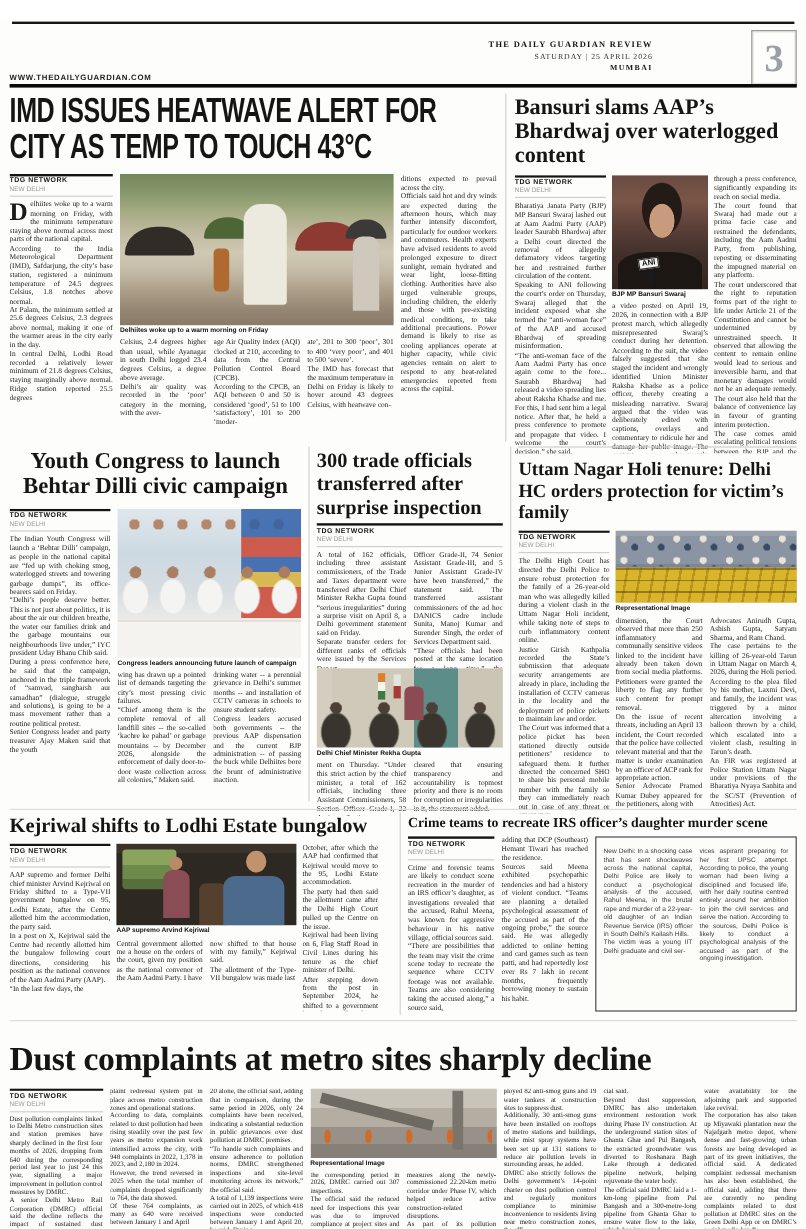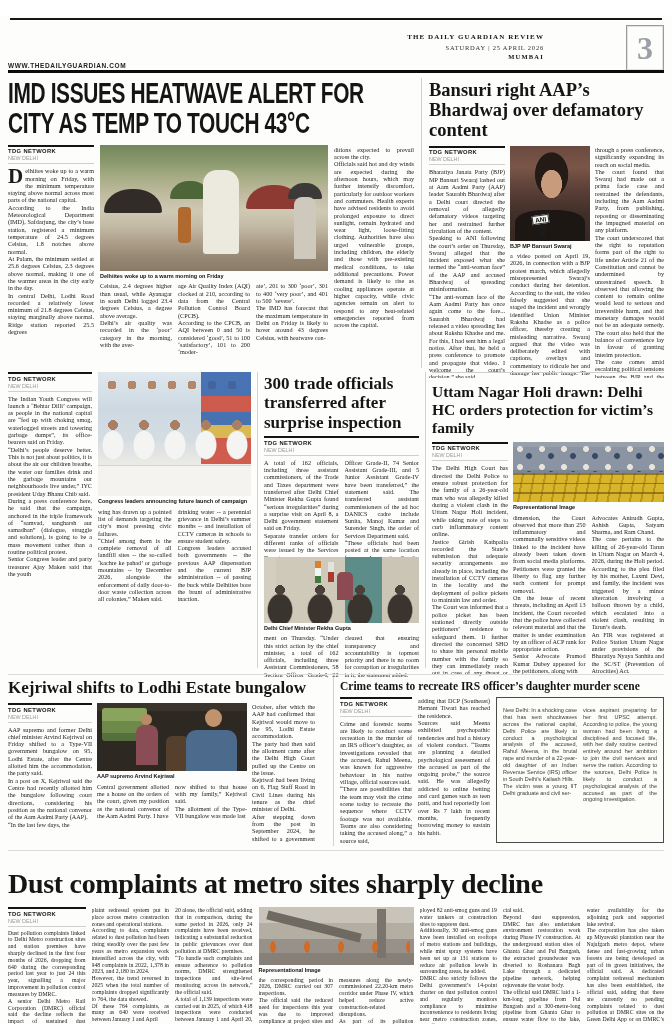--- a/index.html
+++ b/index.html
@@ -187,21 +187,21 @@
             <div class="ucol bt">ate’, 201 to 300 ‘poor’, 301 to 400 ‘very poor’, and 401 to 500 ‘severe’.
 The IMD has forecast that the maximum temperature in Delhi on Friday is likely to hover around 43 degrees Celsius, with heatwave con-</div>
           </div>
         </div>
         <div class="col-c5 bt">ditions expected to prevail across the city.
 Officials said hot and dry winds are expected during the afternoon hours, which may further intensify discomfort, particularly for outdoor workers and commuters. Health experts have advised residents to avoid prolonged exposure to direct sunlight, remain hydrated and wear light, loose-fitting clothing. Authorities have also urged vulnerable groups, including children, the elderly and those with pre-existing medical conditions, to take additional precautions. Power demand is likely to rise as cooling appliances operate at higher capacity, while civic agencies remain on alert to respond to any heat-related emergencies reported from across the capital.</div>
       </div>
     </div>
 
     <div class="art-bansuri">
-      <div class="b-head">Bansuri right AAP’s Bhardwaj over defamatory content</div>
+      <div class="b-head">Bansuri slams AAP’s Bhardwaj over waterlogged content</div>
       <div class="b-body">
         <div class="bc1">
           <div class="kicker">
             <div class="k-agency">TDG NETWORK</div>
             <div class="k-loc">NEW DELHI</div>
           </div>
           <div class="bt">Bharatiya Janata Party (BJP) MP Bansuri Swaraj lashed out at Aam Aadmi Party (AAP) leader Saurabh Bhardwaj after a Delhi court directed the removal of allegedly defamatory videos targeting her and restrained further circulation of the content.
 Speaking to ANI following the court’s order on Thursday, Swaraj alleged that the incident exposed what she termed the “anti-woman face” of the AAP and accused Bhardwaj of spreading misinformation.
 “The anti-woman face of the Aam Aadmi Party has once again come to the fore... Saurabh Bhardwaj had released a video spreading lies about Raksha Khadse and me. For this, I had sent him a legal notice. After that, he held a press conference to promote and propagate that video. I welcome the court’s decision,” she said.
 The dispute arises from</div>
@@ -218,20 +218,21 @@
         <div class="bc3 bt">through a press conference, significantly expanding its reach on social media.
 The court found that Swaraj had made out a prima facie case and restrained the defendants, including the Aam Aadmi Party, from publishing, reposting or disseminating the impugned material on any platform.
 The court underscored that the right to reputation forms part of the right to life under Article 21 of the Constitution and cannot be undermined by unrestrained speech. It observed that allowing the content to remain online would lead to serious and irreversible harm, and that monetary damages would not be an adequate remedy. The court also held that the balance of convenience lay in favour of granting interim protection.
 The case comes amid escalating political tensions between the BJP and the AAP in April 2026, with Bansuri Swaraj and Saurabh Bhardwaj emerging as key opposing figures.</div>
       </div>
     </div>
   </div>
 
   <div class="band-b">
     <div class="art-youth">
+      <div class="y-head">Youth Congress to launch Behtar Dilli civic campaign</div>
       <div class="y-body">
         <div class="yc1">
           <div class="kicker">
             <div class="k-agency">TDG NETWORK</div>
             <div class="k-loc">NEW DELHI</div>
           </div>
           <div class="bt">The Indian Youth Congress will launch a ‘Behtar Dilli’ campaign, as people in the national capital are “fed up with choking smog, waterlogged streets and towering garbage dumps”, its office-bearers said on Friday.
 “Delhi’s people deserve better. This is not just about politics, it is about the air our children breathe, the water our families drink and the garbage mountains our neighbourhoods live under,” IYC president Uday Bhanu Chib said.
 During a press conference here, he said that the campaign, anchored in the triple framework of “samvad, sangharsh aur samadhan” (dialogue, struggle and solutions), is going to be a mass movement rather than a routine political protest.
 Senior Congress leader and party treasurer Ajay Maken said that the youth</div>
@@ -277,21 +278,21 @@
       </div>
       <div class="cap">Delhi Chief Minister Rekha Gupta</div>
       <div class="tcols t-bottom">
         <div class="tc bt">ment on Thursday. “Under this strict action by the chief minister, a total of 162 officials, including three Assistant Commissioners, 58 Section Officer Grade-I, 22 Assistant Section</div>
         <div class="tc bt">cleared that ensuring transparency and accountability is topmost priority and there is no room for corruption or irregularities in it, the statement added.</div>
       </div>
     </div>
 
     <div class="art-uttam">
       <div class="u-rule"></div>
-      <div class="u-head">Uttam Nagar Holi drawn: Delhi HC orders protection for victim’s family</div>
+      <div class="u-head">Uttam Nagar Holi tenure: Delhi HC orders protection for victim’s family</div>
       <div class="u-body">
         <div class="uc1">
           <div class="kicker">
             <div class="k-agency">TDG NETWORK</div>
             <div class="k-loc">NEW DELHI</div>
           </div>
           <div class="bt">The Delhi High Court has directed the Delhi Police to ensure robust protection for the family of a 26-year-old man who was allegedly killed during a violent clash in the Uttam Nagar Holi incident, while taking note of steps to curb inflammatory content online.
 Justice Girish Kathpalia recorded the State’s submission that adequate security arrangements are already in place, including the installation of CCTV cameras in the locality and the deployment of police pickets to maintain law and order.
 The Court was informed that a police picket has been stationed directly outside petitioners’ residence to safeguard them. It further directed the concerned SHO to share his personal mobile number with the family so they can immediately reach out in case of any threat or emergency.
 Taking note of the digital</div>

